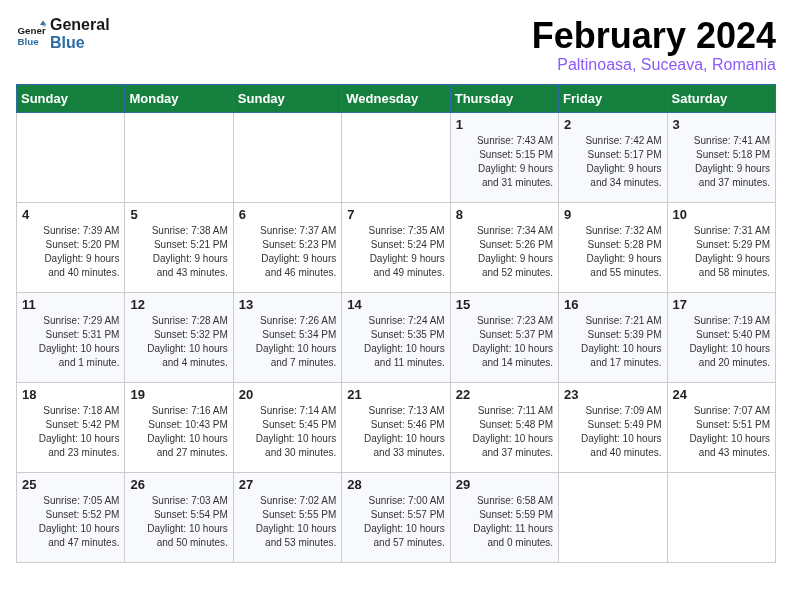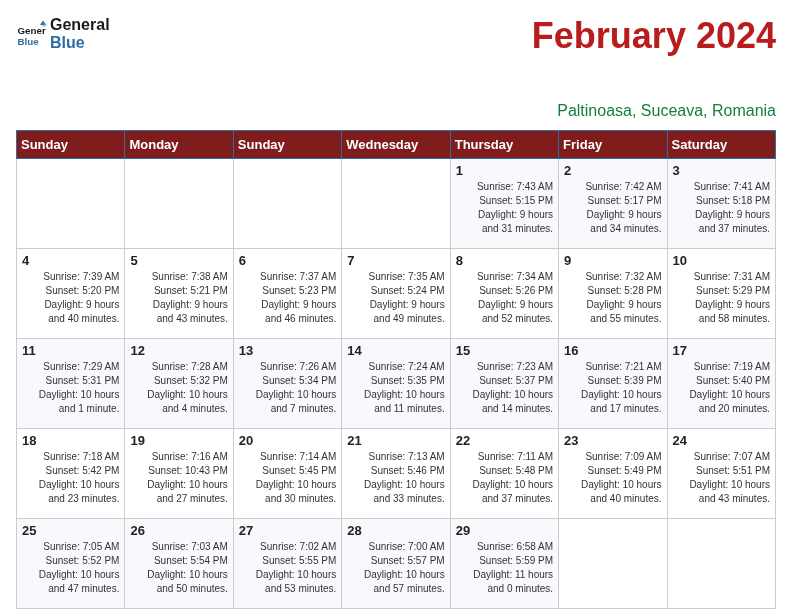--- a/index.html
+++ b/index.html
@@ -24,35 +24,34 @@
     .logo-icon {
       width: 30px;
       height: 30px;
     }
     .title-block {
       text-align: right;
     }
     .month-title {
       font-size: 36px;
       font-weight: bold;
-      color: #b91c1c;
+      color: #000000;
       line-height: 1.1;
     }
     .location-title {
       font-size: 16px;
-      color: #15803d;
-      margin-top: 46px;
+      color: #8b5cf6;
     }
     table {
       width: 100%;
       border-collapse: collapse;
       table-layout: fixed;
     }
     thead tr th {
-      background-color: #7f1d1d;
+      background-color: #15803d;
       color: #fff;
       font-size: 13px;
       font-weight: bold;
       padding: 6px 4px;
       text-align: left;
       border: 1px solid #2e6da4;
     }
     tbody tr td {
       vertical-align: top;
       border: 1px solid #ccc;

